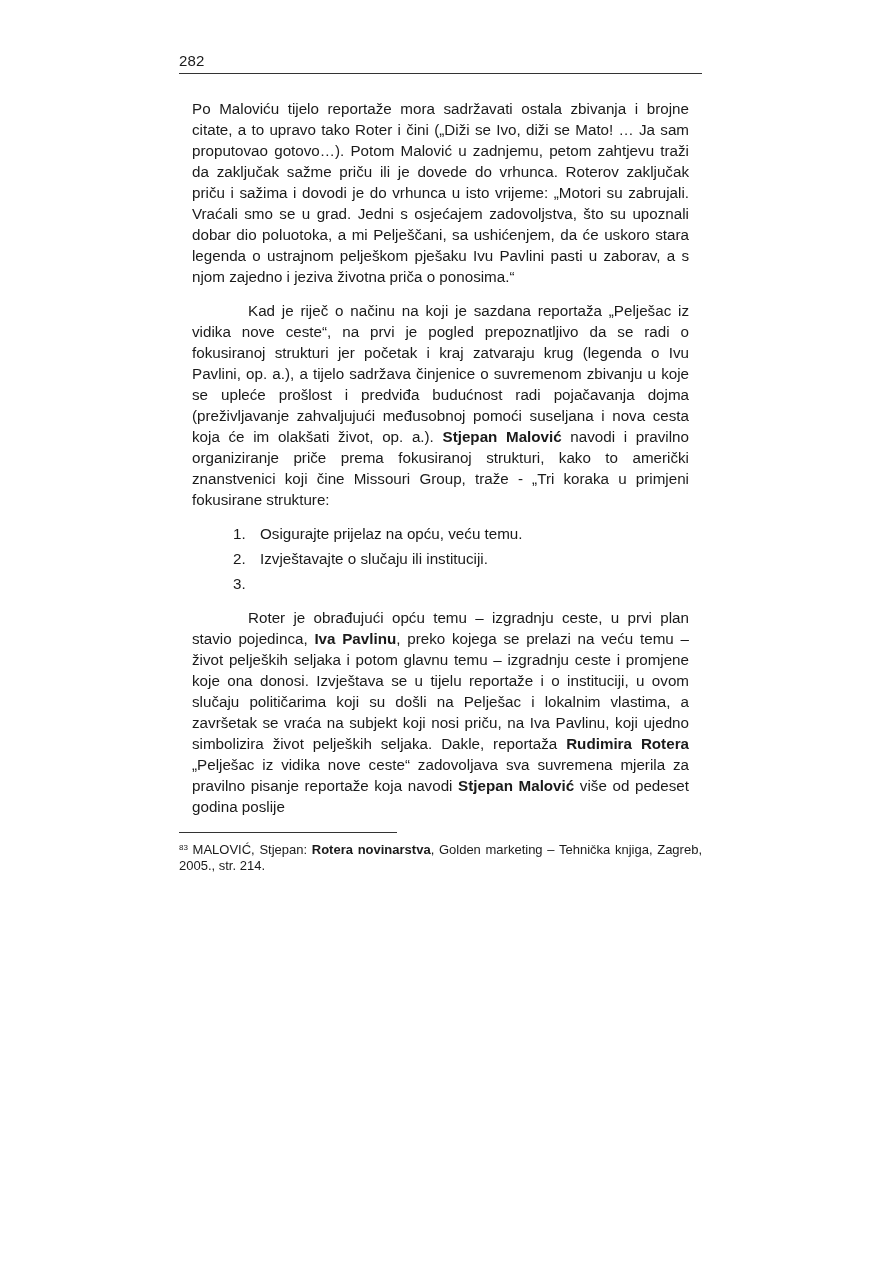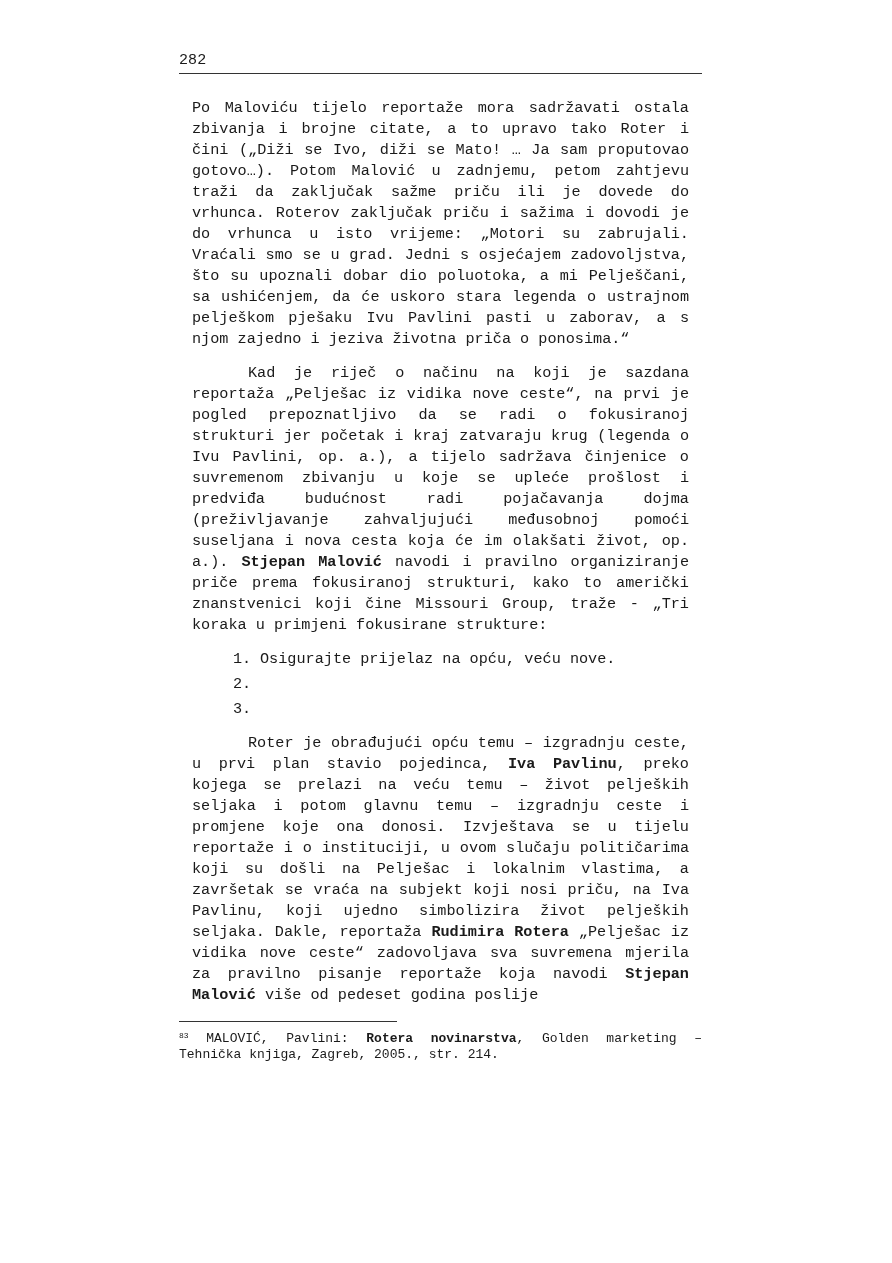--- a/index.html
+++ b/index.html
@@ -1,19 +1,19 @@
 <!DOCTYPE html>
 <html><head>
 <meta charset="utf-8">
 <style>
   html, body { margin: 0; padding: 0; background: #ffffff; }
   body { width: 892px; height: 1263px; position: relative; overflow: hidden; }
   .page {
     position: absolute; left: 179px; top: 52px; width: 523px;
-    font-family: Liberation Mono, monospace;
+    font-family: Liberation Sans, sans-serif;
     color: #1a1a1a;
   }
   .header {
     display: flex; align-items: baseline;
     font-size: 14.5px; line-height: 18px;
     padding-bottom: 3px;
     border-bottom: 1px solid #333;
     letter-spacing: 0.1px;
   }
   .header .pnum { width: 52px; font-size: 15px; }
@@ -40,28 +40,29 @@
   </div>
 
   <div class="body">
     <p>Po Maloviću tijelo reportaže mora sadržavati ostala zbivanja i brojne citate, a to upravo tako Roter i čini („Diži se Ivo, diži se Mato! … Ja sam proputovao gotovo…). Potom Malović u zadnjemu, petom zahtjevu traži da zaključak sažme priču ili je dovede do vrhunca. Roterov zaključak priču i sažima i dovodi je do vrhunca u isto vrijeme: „Motori su zabrujali. Vraćali smo se u grad. Jedni s osjećajem zadovoljstva, što su upoznali dobar dio poluotoka, a mi Pelješčani, sa ushićenjem, da će uskoro stara legenda o ustrajnom pelješkom pješaku Ivu Pavlini pasti u zaborav, a s njom zajedno i jeziva životna priča o ponosima.“</p>
 
     <p class="indent"><span>Kad je riječ o načinu na koji je sazdana reportaža „Pelješac iz vidika nove ceste“, na prvi je pogled prepoznatljivo da se radi o fokusiranoj strukturi jer početak i kraj zatvaraju krug (legenda o Ivu Pavlini, op. a.), a tijelo sadržava činjenice o suvremenom zbivanju u koje se upleće prošlost i predviđa budućnost radi pojačavanja dojma (preživljavanje zahvaljujući međusobnoj pomoći suseljana i nova cesta koja će im olakšati život, op. a.). </span><b>Stjepan Malović</b><span> navodi i pravilno organiziranje priče prema fokusiranoj strukturi, kako to američki znanstvenici koji čine Missouri Group, traže - „Tri koraka u primjeni fokusirane strukture:</span></p>
 
     <ol class="steps">
       <li>
         <span class="num">1.</span>
-        <span class="txt">Osigurajte prijelaz na opću, veću nove.</span>
+        <span class="txt">Osigurajte prijelaz na opću, veću temu.</span>
       </li>
       <li>
         <span class="num">2.</span>
+        <span class="txt">Izvještavajte o slučaju ili  instituciji.</span>
       </li>
       <li>
         <span class="num">3.</span>
       </li>
     </ol>
 
     <p class="indent"><span>Roter je obrađujući opću temu – izgradnju ceste, u prvi plan stavio pojedinca, </span><b>Iva Pavlinu</b><span>, preko kojega se prelazi na veću temu – život peljeških seljaka i potom glavnu temu – izgradnju ceste i promjene koje ona donosi. Izvještava se u tijelu reportaže i o instituciji, u ovom slučaju političarima koji su došli na Pelješac i lokalnim vlastima, a završetak se vraća na subjekt koji nosi priču,  na Iva Pavlinu, koji ujedno simbolizira život peljeških seljaka. Dakle, reportaža </span><b>Rudimira Rotera</b><span>  „Pelješac iz vidika nove ceste“ zadovoljava sva suvremena mjerila za pravilno pisanje reportaže koja navodi </span><b>Stjepan Malović</b><span>  više od pedeset godina poslije</span></p>
   </div>
 
   <div class="fn-rule"></div>
-  <div class="footnote"><sup>83</sup><span> MALOVIĆ, Pavlini: </span><b>Rotera novinarstva</b><span>, Golden marketing – Tehnička knjiga, Zagreb, 2005., str. 214.</span></div>
+  <div class="footnote"><sup>83</sup><span> MALOVIĆ, Stjepan: </span><b>Rotera novinarstva</b><span>, Golden marketing – Tehnička knjiga, Zagreb, 2005., str. 214.</span></div>
 </div>
 
 </body></html>

